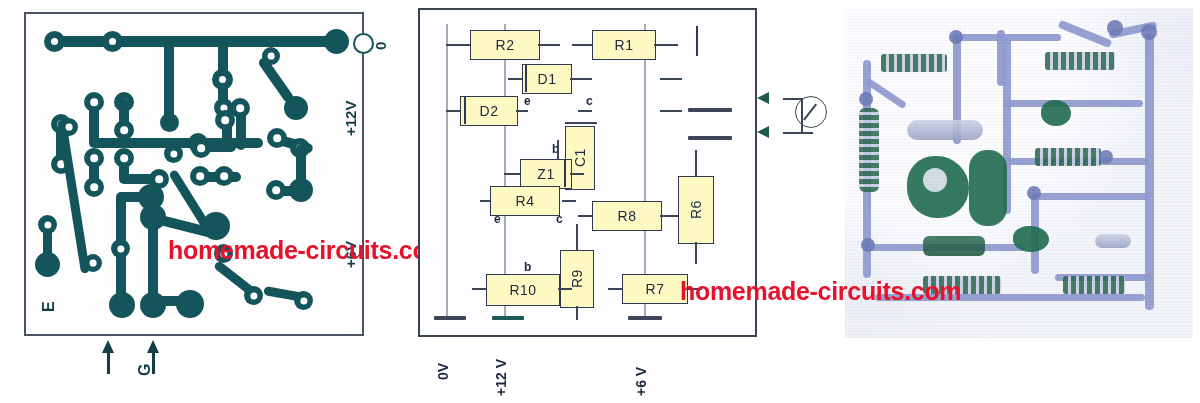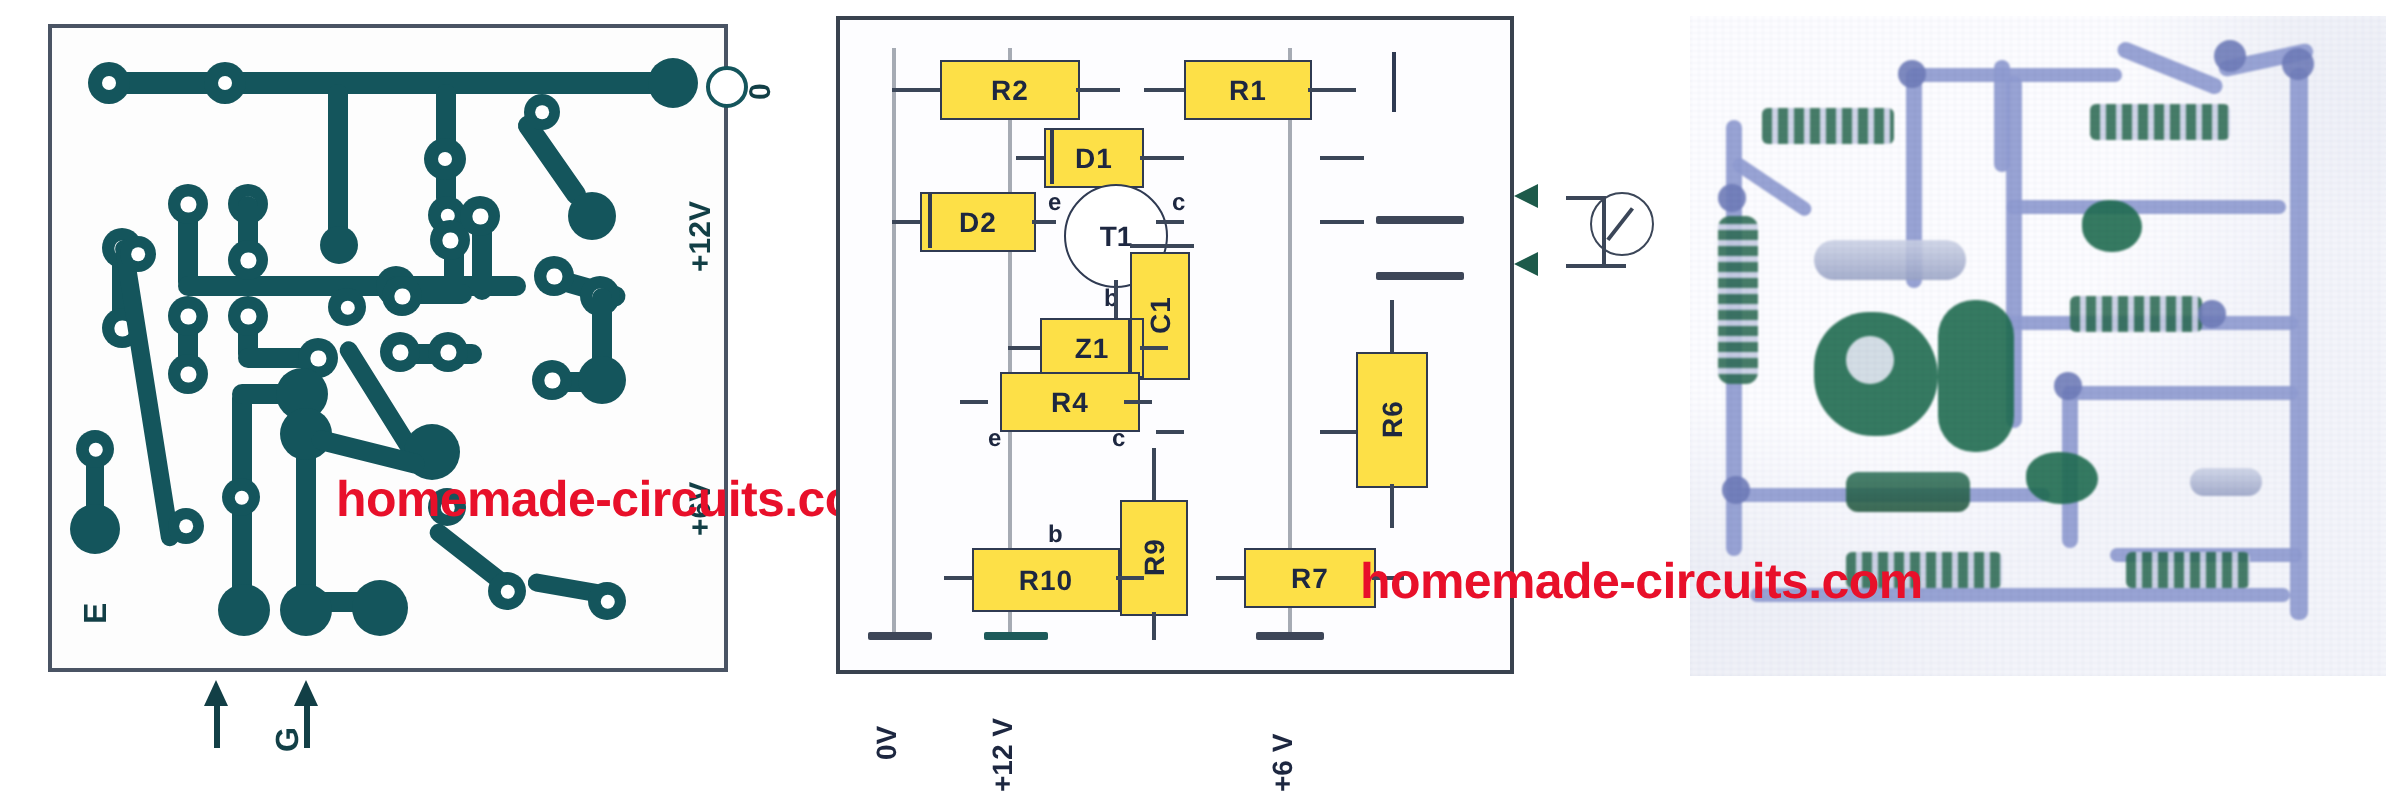--- a/index.html
+++ b/index.html
@@ -24,22 +24,22 @@
       transform:rotate(-90deg);transform-origin:left top;white-space:nowrap;}
   #gnd-marker{position:absolute;left:100px;top:340px;width:70px;height:46px;}
   .arrow-up{position:absolute;width:0;height:0;border-left:6px solid transparent;
       border-right:6px solid transparent;border-bottom:13px solid #123f46;}
   .arrow-stem{position:absolute;width:3px;background:#123f46;}
 
   
   #schematic-panel{left:405px;top:0;width:430px;height:403px;}
   #schematic-outline{position:absolute;left:13px;top:8px;width:335px;height:325px;
       border:2px solid #39424f;background:#fdfdff;}
-  .sbox{position:absolute;border:1.6px solid #2f3a52;background:#fde047;
-      color:#1d2740;font-weight:bold;font-size:14px;display:flex;
+  .sbox{position:absolute;border:1.6px solid #2f3a52;background:#fef9c3;
+      color:#1d2740;font-weight:normal;font-size:14px;display:flex;
       align-items:center;justify-content:center;letter-spacing:.5px;}
   .sbox.rot{writing-mode:vertical-rl;transform:rotate(180deg);}
   .wire{position:absolute;background:#3b4658;}
   .wire.h{height:1.6px;}
   .wire.v{width:1.6px;}
   .tcirc{position:absolute;border:1.6px solid #2f3a52;border-radius:50%;
       background:#ffffff;color:#1d2740;font-weight:bold;font-size:14px;
       display:flex;align-items:center;justify-content:center;}
   .pinlbl{position:absolute;color:#1d2740;font-weight:bold;font-size:12px;}
   .trimpot{position:absolute;border:1.6px solid #2f3a52;background:#ffffff;
@@ -222,21 +222,20 @@
       <div class="wire h" style="left:88px;top:68px;width:14px;"></div>
       <div class="sbox" style="left:102px;top:54px;width:48px;height:28px;">D1</div>
       <div class="diode-bar" style="left:105px;top:54px;height:28px;"></div>
       <div class="wire h" style="left:150px;top:68px;width:14px;"></div>
 
       <div class="wire h" style="left:26px;top:100px;width:14px;"></div>
       <div class="sbox" style="left:40px;top:86px;width:56px;height:28px;">D2</div>
       <div class="diode-bar" style="left:44px;top:86px;height:28px;"></div>
       <div class="wire h" style="left:96px;top:100px;width:12px;"></div>
 
-      <div class="tcirc" style="left:112px;top:82px;width:50px;height:50px;">T1</div>
       <div class="pinlbl" style="left:104px;top:84px;">e</div>
       <div class="pinlbl" style="left:166px;top:84px;">c</div>
       <div class="pinlbl" style="left:132px;top:132px;">b</div>
       <div class="wire v" style="left:137px;top:130px;height:22px;"></div>
 
       <div class="wire h" style="left:160px;top:68px;width:12px;"></div>
       <div class="wire h" style="left:240px;top:68px;width:22px;"></div>
 
       <div class="wire h" style="left:158px;top:100px;width:14px;"></div>
       <div class="wire h" style="left:240px;top:100px;width:22px;"></div>
@@ -246,28 +245,29 @@
 
       <div class="sbox rot" style="left:145px;top:116px;width:28px;height:62px;">C1</div>
       <div class="wire h" style="left:145px;top:112px;width:32px;"></div>
 
       <div class="wire h" style="left:84px;top:163px;width:16px;"></div>
       <div class="sbox" style="left:100px;top:149px;width:50px;height:28px;">Z1</div>
       <div class="diode-bar" style="left:144px;top:149px;height:28px;"></div>
       <div class="wire h" style="left:150px;top:163px;width:14px;"></div>
 
       <div class="wire h" style="left:60px;top:190px;width:14px;"></div>
-      <div class="sbox" style="left:80px;top:176px;width:68px;height:28px;">R4</div>
+      <div class="sbox" style="left:70px;top:176px;width:68px;height:28px;">R4</div>
       <div class="wire h" style="left:142px;top:190px;width:14px;"></div>
 
       <div class="pinlbl" style="left:74px;top:202px;">e</div>
       <div class="pinlbl" style="left:136px;top:202px;">c</div>
       <div class="pinlbl" style="left:104px;top:250px;">b</div>
 
       <div class="wire h" style="left:158px;top:205px;width:14px;"></div>
+      <div class="sbox" style="left:172px;top:191px;width:68px;height:28px;">R8</div>
       <div class="wire h" style="left:240px;top:205px;width:18px;"></div>
 
       <div class="wire v" style="left:275px;top:140px;height:26px;"></div>
       <div class="sbox rot" style="left:258px;top:166px;width:34px;height:66px;">R6</div>
       <div class="wire v" style="left:275px;top:232px;height:22px;"></div>
 
       <div class="wire v" style="left:156px;top:214px;height:26px;"></div>
       <div class="sbox rot" style="left:140px;top:240px;width:32px;height:56px;">R9</div>
       <div class="wire v" style="left:156px;top:296px;height:14px;"></div>
 

